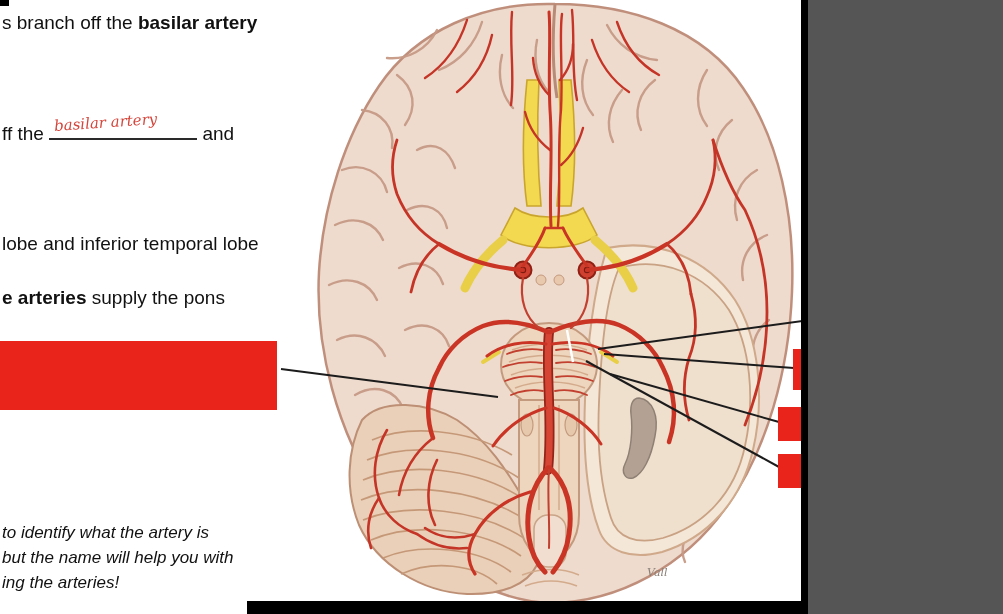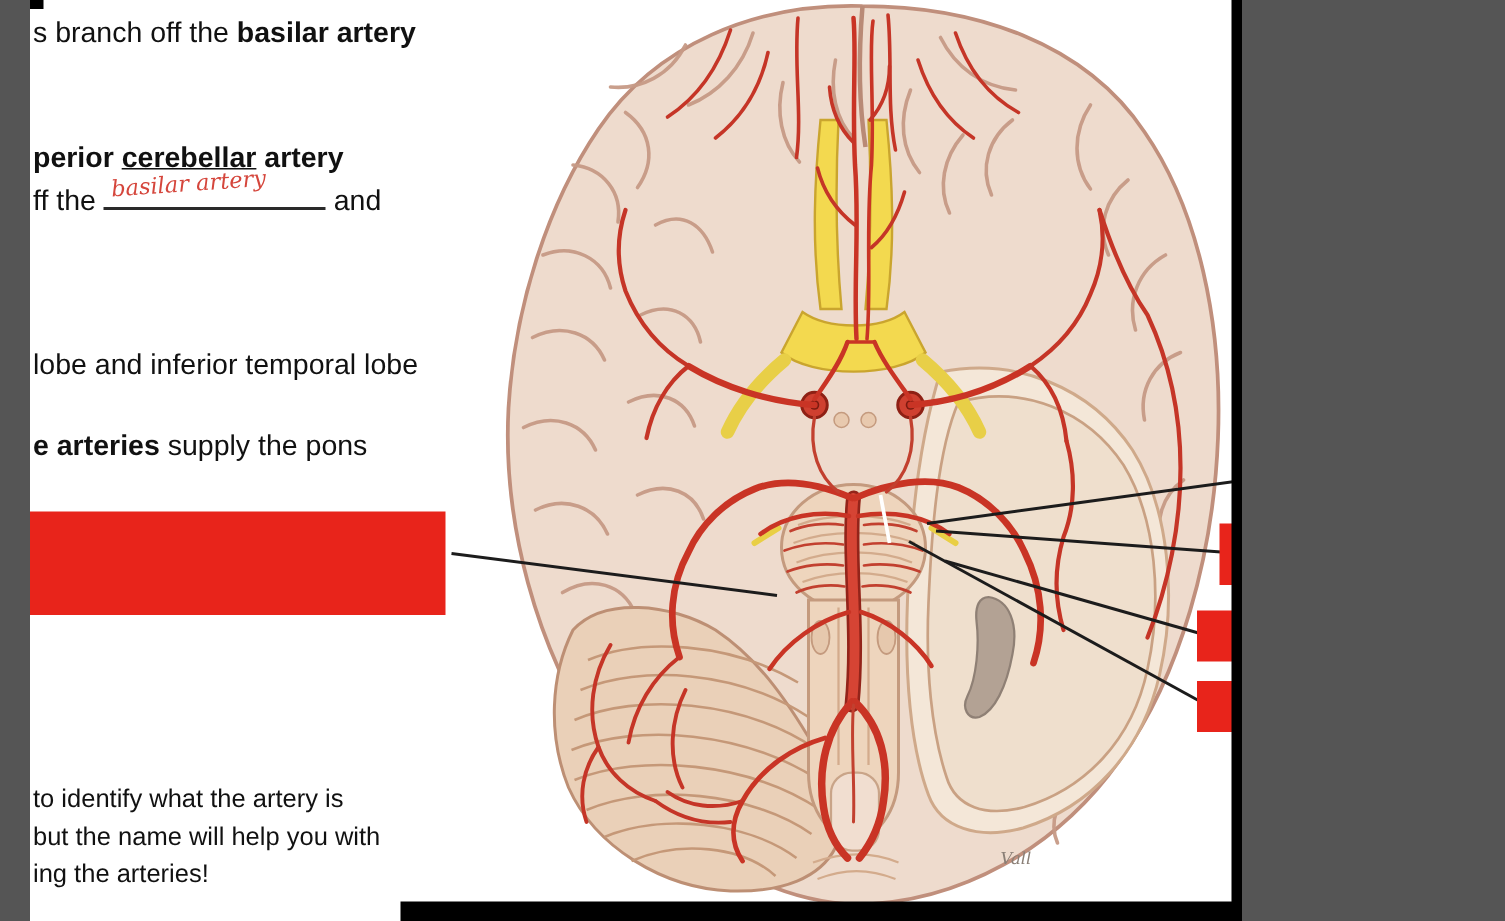--- a/index.html
+++ b/index.html
@@ -7,50 +7,49 @@
     --redaction-red:#e8241b;
     --leader-line:#1c1c1c;
     --handwriting-red:#d5463c;
     --text-color:#111111;
   }
   *{margin:0;padding:0;box-sizing:border-box;}
   html,body{background:#555;}
   .page{
     position:relative;width:808px;height:614px;overflow:hidden;
     background:var(--page-bg);
-    font-family:"Liberation Sans",sans-serif;color:var(--text-color);margin-left:20px;
+    font-family:"Liberation Sans",sans-serif;color:var(--text-color);
   }
   
   .notes{position:absolute;left:0;top:0;width:320px;height:614px;z-index:1;}
   .note-line{position:absolute;left:2px;font-size:19px;line-height:26px;white-space:nowrap;}
   .note-line .b{font-weight:700;}
   .note-line .u{text-decoration:underline;}
   .blank{display:inline-block;position:relative;width:148px;height:1.05em;border-bottom:2px solid #2a2a2a;vertical-align:baseline;}
   .hw{
     position:absolute;left:6px;bottom:-1px;white-space:nowrap;
     font-family:"DejaVu Serif",serif;font-style:italic;font-size:15px;
     color:var(--handwriting-red);transform:rotate(-4deg);transform-origin:left bottom;
   }
-  .footer-line{position:absolute;left:2px;font-size:17px;line-height:25px;white-space:nowrap;text-align:center;}
+  .footer-line{position:absolute;left:2px;font-style:italic;font-size:17px;line-height:25px;white-space:nowrap;text-align:center;}
   
   .redaction{position:absolute;background:var(--redaction-red);z-index:6;}
   
   .brain-svg{position:absolute;left:287px;top:0;z-index:2;}
   .overlay-svg{position:absolute;left:0;top:0;z-index:5;pointer-events:none;}
   
   .edge{position:absolute;background:#000;z-index:8;}
 </style>
 </head>
 <body>
 
 <div class="page">
 
   <div class="notes">
     <div class="note-line" style="top:10px"><span>s branch off the </span><span class="b">basilar artery</span></div>
-    <div class="note-line" style="top:93px"><span class="b">perior </span><span class="b u">cerebellar</span><span class="b"> artery</span></div>
     <div class="note-line" style="top:120px"><span>ff the </span><span class="blank"><span class="hw">basilar artery</span></span><span> and</span></div>
     <div class="note-line" style="top:231px"><span>lobe and inferior temporal lobe</span></div>
     <div class="note-line" style="top:285px"><span class="b">e arteries</span><span> supply the pons</span></div>
 
     <div class="footer-line" style="top:520px">to identify what the artery is</div>
     <div class="footer-line" style="top:545px">but the name will help you with</div>
     <div class="footer-line" style="top:570px">ing the arteries!</div>
   </div>
 
   <svg class="brain-svg" width="515" height="614" viewBox="0 0 515 614">

